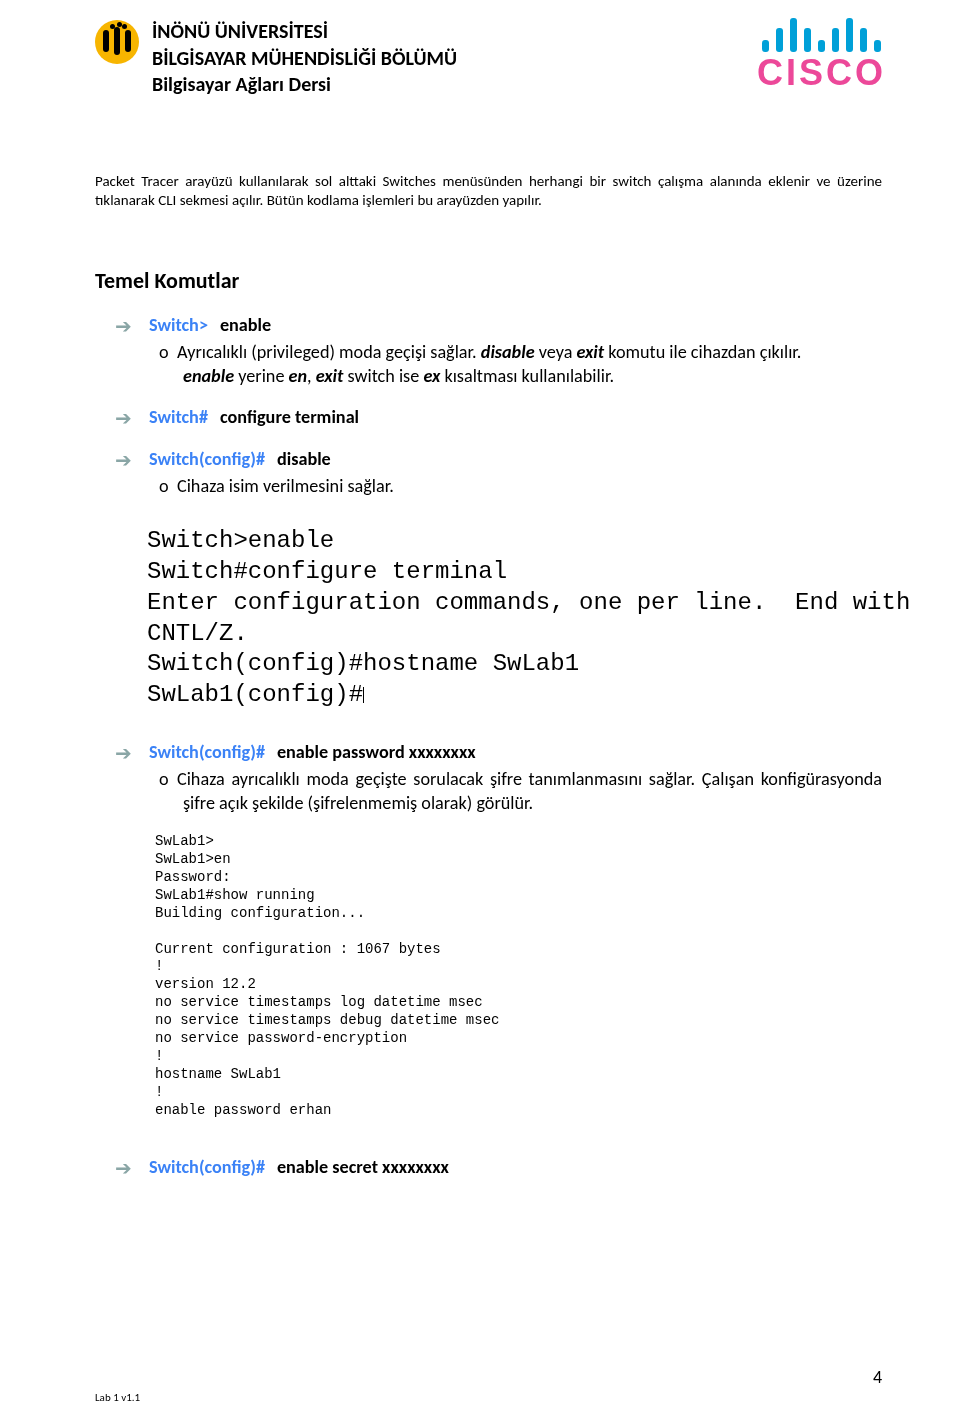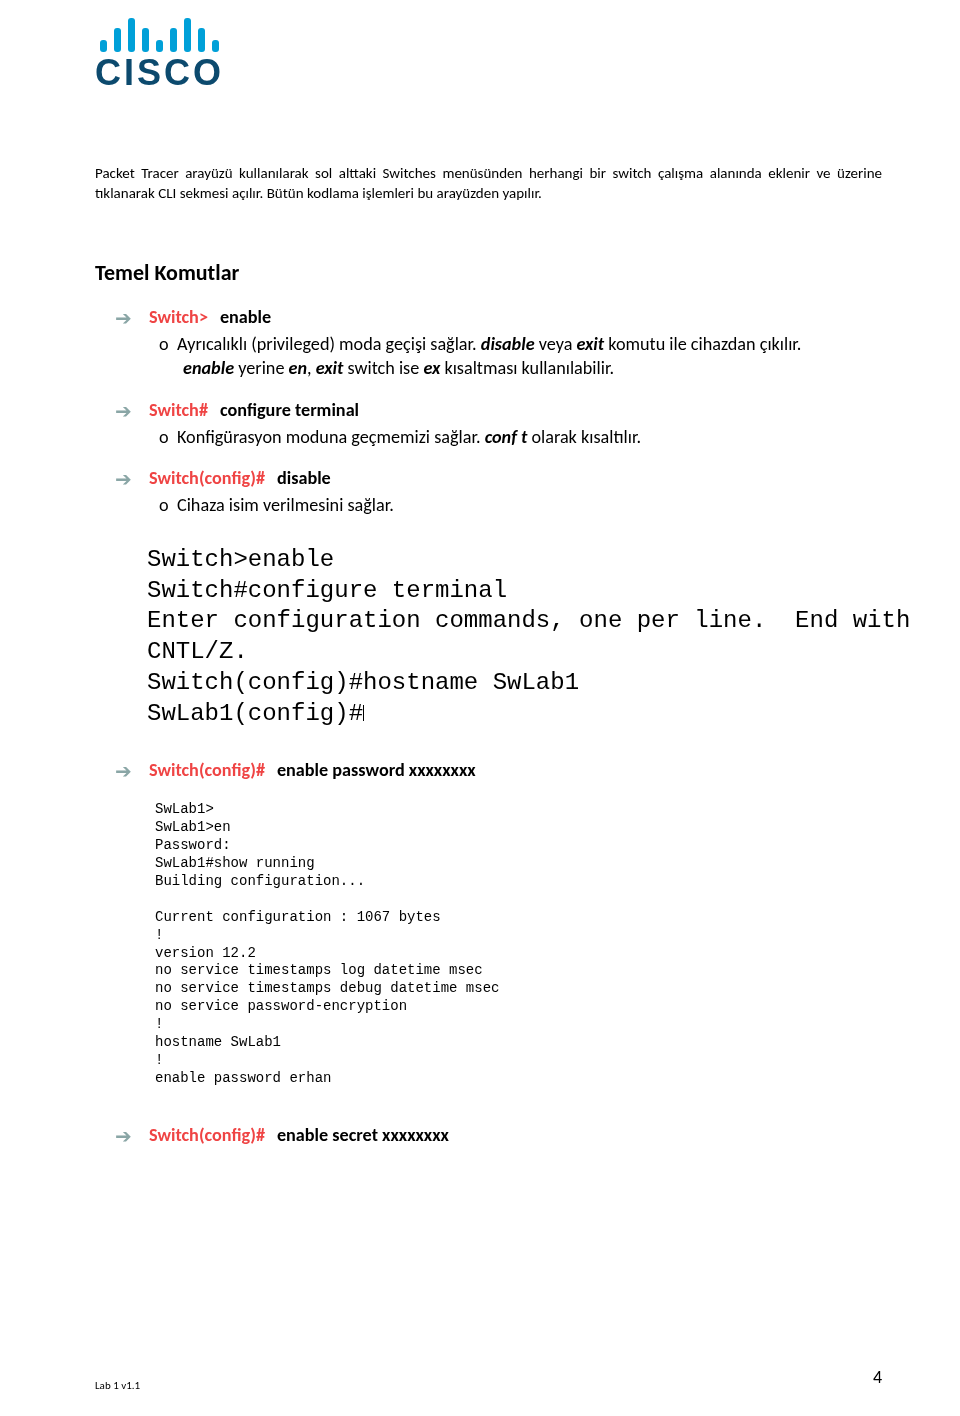--- a/index.html
+++ b/index.html
@@ -41,21 +41,21 @@
     .logo-cisco { text-align: center; margin-top: -2px; margin-right: -4px; }
     .cisco-bars {
       display: flex; gap: 7px; justify-content: center; align-items: flex-end;
       height: 36px; margin-bottom: 4px;
     }
     .cisco-bars .cb {
       width: 7px; background:#00a0d8; border-radius:3px;
     }
     .cisco-bars .s{height:12px;} .cisco-bars .m{height:24px;} .cisco-bars .l{height:34px;}
     .cisco-text {
-      font-size: 36px; font-weight: bold; color: #0c4a6e; letter-spacing: 3px;
+      font-size: 36px; font-weight: bold; color: #ec4899; letter-spacing: 3px;
       font-family: Arial, sans-serif;
       line-height: 0.95;
     }
     .intro {
       font-size: 15px;
       line-height: 1.3;
       text-align: justify;
       margin-bottom: 56px;
     }
     .section-h {
@@ -65,21 +65,21 @@
     }
     .cmd-block { margin-top: 4px; margin-bottom: 18px; padding-left: 52px; }
     .cmd-line { display: flex; gap: 12px; font-size: 18.2px; margin-bottom: 2px; }
     .arrow {
       display: inline-block;
       font-size: 20px;
       color: #8aa6a6;
       margin-left: -32px;
       width: 22px;
     }
-    .prompt-gray { color: #ef4444; font-weight: bold; }
+    .prompt-gray { color: #3b82f6; font-weight: bold; }
     .cmd-bold { font-weight: bold; }
     .sub { padding-left: 36px; font-size: 18.2px; line-height: 1.33; text-align: justify; }
     .sub .o { display: inline-block; width: 18px; margin-left: -24px; }
     .ital { font-style: italic; font-weight: bold; }
     .terminal {
       font-family: "Courier New", monospace;
       font-size: 24px;
       white-space: pre;
       line-height: 1.28;
       margin: 28px 0 30px 52px;
@@ -87,34 +87,51 @@
     .terminal2 {
       font-family: "Courier New", monospace;
       font-size: 14px;
       white-space: pre;
       line-height: 1.28;
       margin: 6px 0 36px 80px;
     }
     .terminal2.small { margin-left: 60px; }
     .footer-left {
       position: absolute;
-      left: 95px; bottom: 24px;
+      left: 95px; bottom: 12px;
       font-size: 11px;
     }
     .footer-right {
       position: absolute;
       right: 78px; bottom: 28px;
       font-size: 18px;
     }
     .txtcursor { display:inline-block; width:1px; height:16px; background:#000; vertical-align:middle; }
   </style>
 </head>
 <body>
 
 <div class="header">
+  <div class="hdr-left">
+    <div class="logo-univ">
+      <span class="dot d1"></span>
+        <span class="dot d2"></span>
+        <span class="dot d3"></span>
+      <div class="bars">
+          <div class="b"></div>
+          <div class="b"></div>
+          <div class="b"></div>
+        </div>
+    </div>
+    <div class="hdr-titles">
+      <div class="t1">İNÖNÜ ÜNİVERSİTESİ</div>
+      <div class="t2">BİLGİSAYAR MÜHENDİSLİĞİ BÖLÜMÜ</div>
+      <div class="t3">Bilgisayar Ağları Dersi</div>
+    </div>
+  </div>
   <div class="logo-cisco">
     <div class="cisco-bars">
       <div class="cb s"></div>
         <div class="cb m"></div>
         <div class="cb l"></div>
         <div class="cb m"></div>
         <div class="cb s"></div>
       <div class="cb m"></div>
         <div class="cb l"></div>
         <div class="cb m"></div>
@@ -139,23 +156,20 @@
     <span class="ital">enable</span><span> yerine </span><span class="ital">en</span><span>, </span><span class="ital">exit</span><span> switch ise </span><span class="ital">ex</span><span> kısaltması kullanılabilir.</span>
   </div>
 </div>
 
 <div class="cmd-block">
   <div class="cmd-line">
     <span class="arrow">➔</span>
     <span class="prompt-gray">Switch#</span>
     <span class="cmd-bold">configure terminal</span>
   </div>
-  <div class="sub">
-    <span class="o">o</span><span>Konfigürasyon moduna geçmemizi sağlar. </span><span class="ital">conf  t</span><span> olarak kısaltılır.</span>
-  </div>
 </div>
 
 <div class="cmd-block">
   <div class="cmd-line">
     <span class="arrow">➔</span>
     <span class="prompt-gray">Switch(config)#</span>
     <span class="cmd-bold">disable</span>
   </div>
   <div class="sub">
     <span class="o">o</span><span>Cihaza isim verilmesini sağlar.</span>
@@ -167,20 +181,23 @@
 Enter configuration commands, one per line.  End with
 CNTL/Z.
 Switch(config)#hostname SwLab1
 SwLab1(config)#</span><span class="txtcursor"></span></div>
 
 <div class="cmd-block">
   <div class="cmd-line">
     <span class="arrow">➔</span>
     <span class="prompt-gray">Switch(config)#</span>
     <span class="cmd-bold">enable password  xxxxxxxx</span>
+  </div>
+  <div class="sub" style="text-align:justify;">
+    <span class="o">o</span><span>Cihaza ayrıcalıklı moda geçişte sorulacak şifre tanımlanmasını sağlar. Çalışan konfigürasyonda şifre açık şekilde (şifrelenmemiş olarak) görülür.</span>
   </div>
 </div>
 
 <div class="terminal2 small">SwLab1&gt;
 SwLab1&gt;en
 Password:
 SwLab1#show running
 Building configuration...
 
 Current configuration : 1067 bytes

